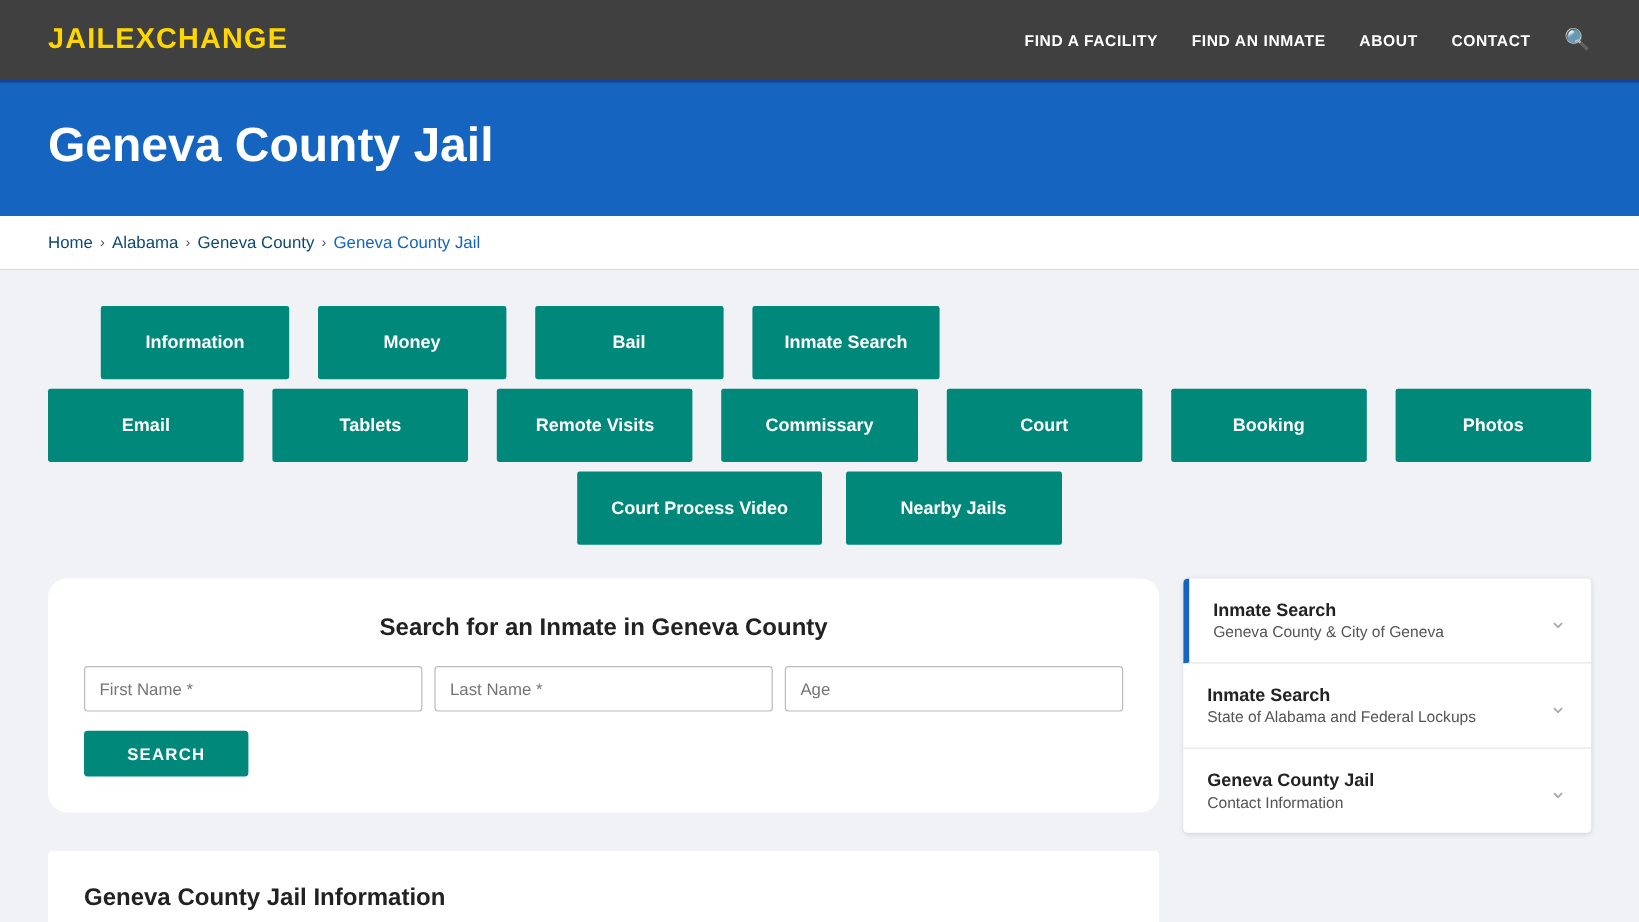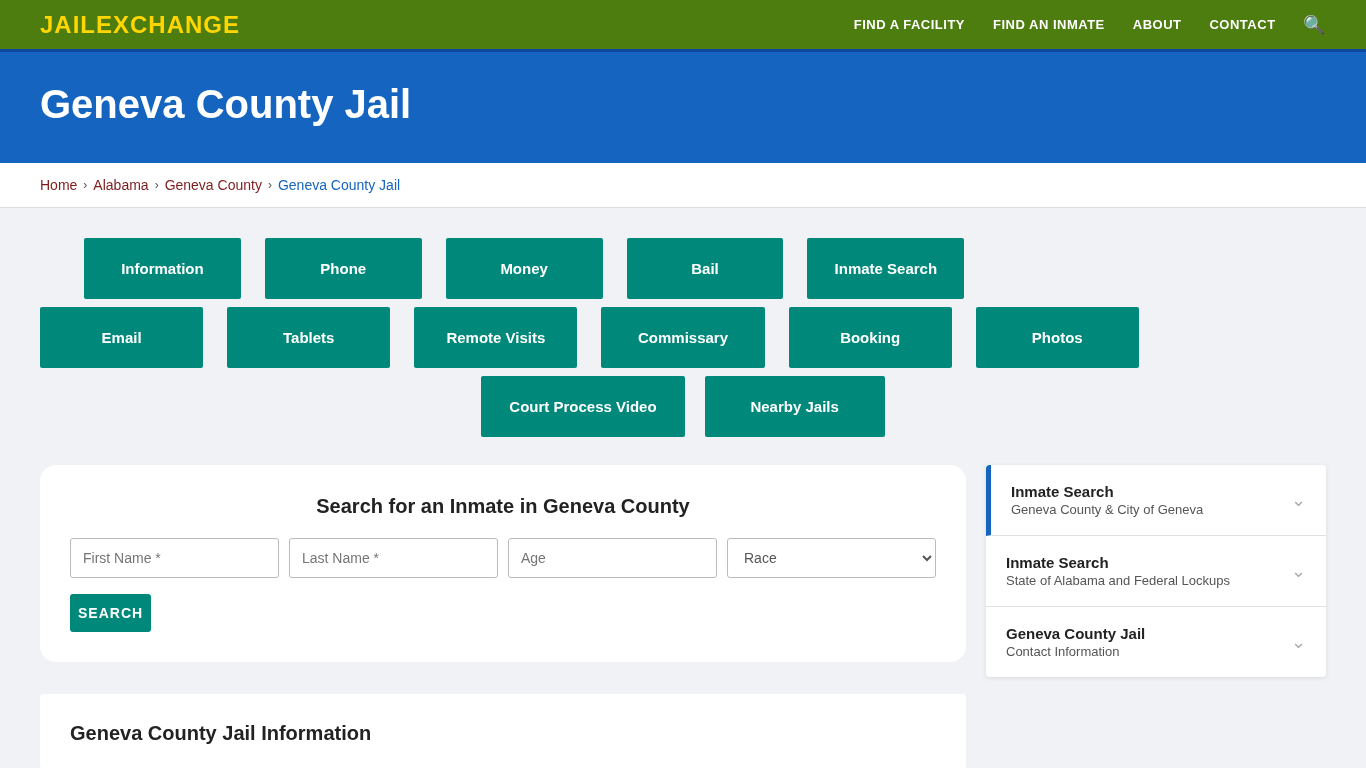--- a/index.html
+++ b/index.html
@@ -1,25 +1,25 @@
 <!DOCTYPE html>
 <html><head>
   <meta charset="utf-8">
   <style>
     * { margin: 0; padding: 0; box-sizing: border-box; }
     body { font-family: Arial, sans-serif; background: #f0f2f5; color: #333; }
 
     
     .navbar {
-      background: #4d7c0f;
+      background: #404040;
       display: flex;
       align-items: center;
       justify-content: space-between;
       padding: 0 40px;
-      height: 52px;
+      height: 69px;
       border-bottom: 3px solid #0d47a1;
     }
     .navbar-logo {
       font-size: 24px;
       font-weight: 900;
       color: #fff;
       letter-spacing: 1px;
     }
     .navbar-logo span { color: #ffd600; }
     .navbar-links {
@@ -59,21 +59,21 @@
       padding: 14px 40px;
       border-bottom: 1px solid #ddd;
     }
     .breadcrumb {
       display: flex;
       align-items: center;
       gap: 6px;
       font-size: 14px;
     }
     .breadcrumb a {
-      color: #7f1d1d;
+      color: #0c4a6e;
       text-decoration: none;
     }
     .breadcrumb .sep {
       color: #555;
       font-size: 12px;
     }
     .breadcrumb .current {
       color: #1565c0;
     }
 
@@ -172,21 +172,21 @@
       font-size: 14px;
       flex: 1;
       min-width: 100px;
       color: #555;
       background: #fff;
     }
     .search-btn {
       background: #00897b;
       color: #fff;
       border: none;
-      padding: 11px 8px;
+      padding: 11px 36px;
       font-size: 14px;
       font-weight: 700;
       letter-spacing: 1px;
       border-radius: 3px;
       cursor: pointer;
       text-transform: uppercase;
     }
 
     
     .info-card {
@@ -274,58 +274,50 @@
     <a href="#">Geneva County</a>
     <span class="sep">›</span>
     <span class="current">Geneva County Jail</span>
   </nav>
 </div>
 
 <div class="main-content">
 
   <div class="button-grid">
     <button class="grid-btn">Information</button>
-    <button class="grid-btn">Phone</button>
     <button class="grid-btn">Money</button>
     <button class="grid-btn">Bail</button>
     <button class="grid-btn">Inmate Search</button>
   </div>
 
   <div class="button-grid-row2">
     <button class="grid-btn">Email</button>
     <button class="grid-btn">Tablets</button>
     <button class="grid-btn">Remote Visits</button>
     <button class="grid-btn">Commissary</button>
+    <button class="grid-btn">Court</button>
     <button class="grid-btn">Booking</button>
     <button class="grid-btn">Photos</button>
   </div>
 
   <div class="button-grid-row3">
     <button class="grid-btn-wide">Court Process Video</button>
     <button class="grid-btn-wide">Nearby Jails</button>
   </div>
 
   <div class="two-col">
 
     <div style="flex:1; display:flex; flex-direction:column; gap:16px; min-width:0;">
 
       <div class="search-card">
         <h2>Search for an Inmate in Geneva County</h2>
         <div class="search-fields">
           <input type="text" placeholder="First Name *" style="">
           <input type="text" placeholder="Last Name *" style="">
           <input type="text" placeholder="Age" style="">
-          <select>
-            <option>Race</option>
-            <option>White</option>
-            <option>Black</option>
-            <option>Hispanic</option>
-            <option>Asian</option>
-            <option>Other</option>
-          </select>
         </div>
         <button class="search-btn">SEARCH</button>
       </div>
 
       <div class="info-card">
         <h2>Geneva County Jail Information</h2>
       </div>
 
     </div>
 

